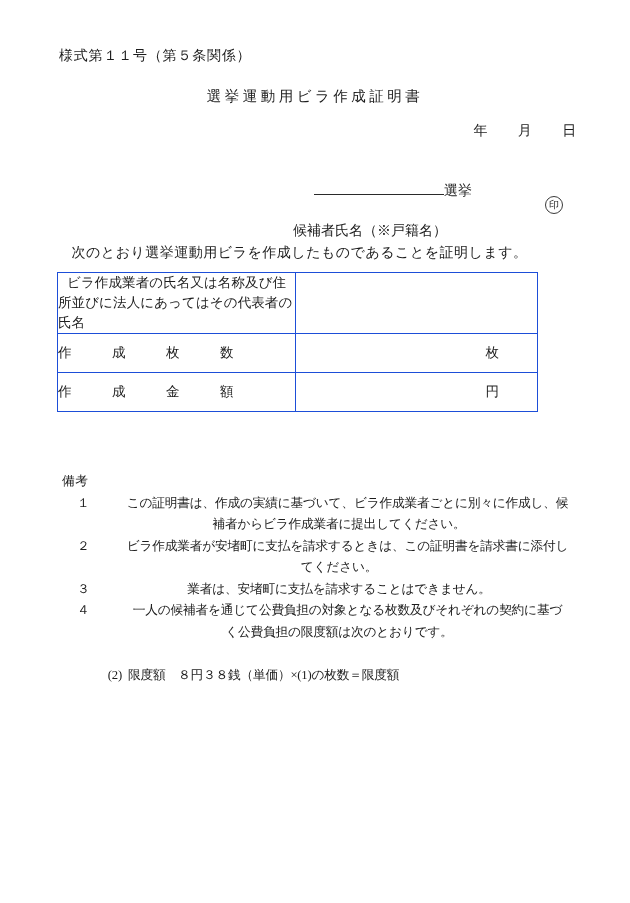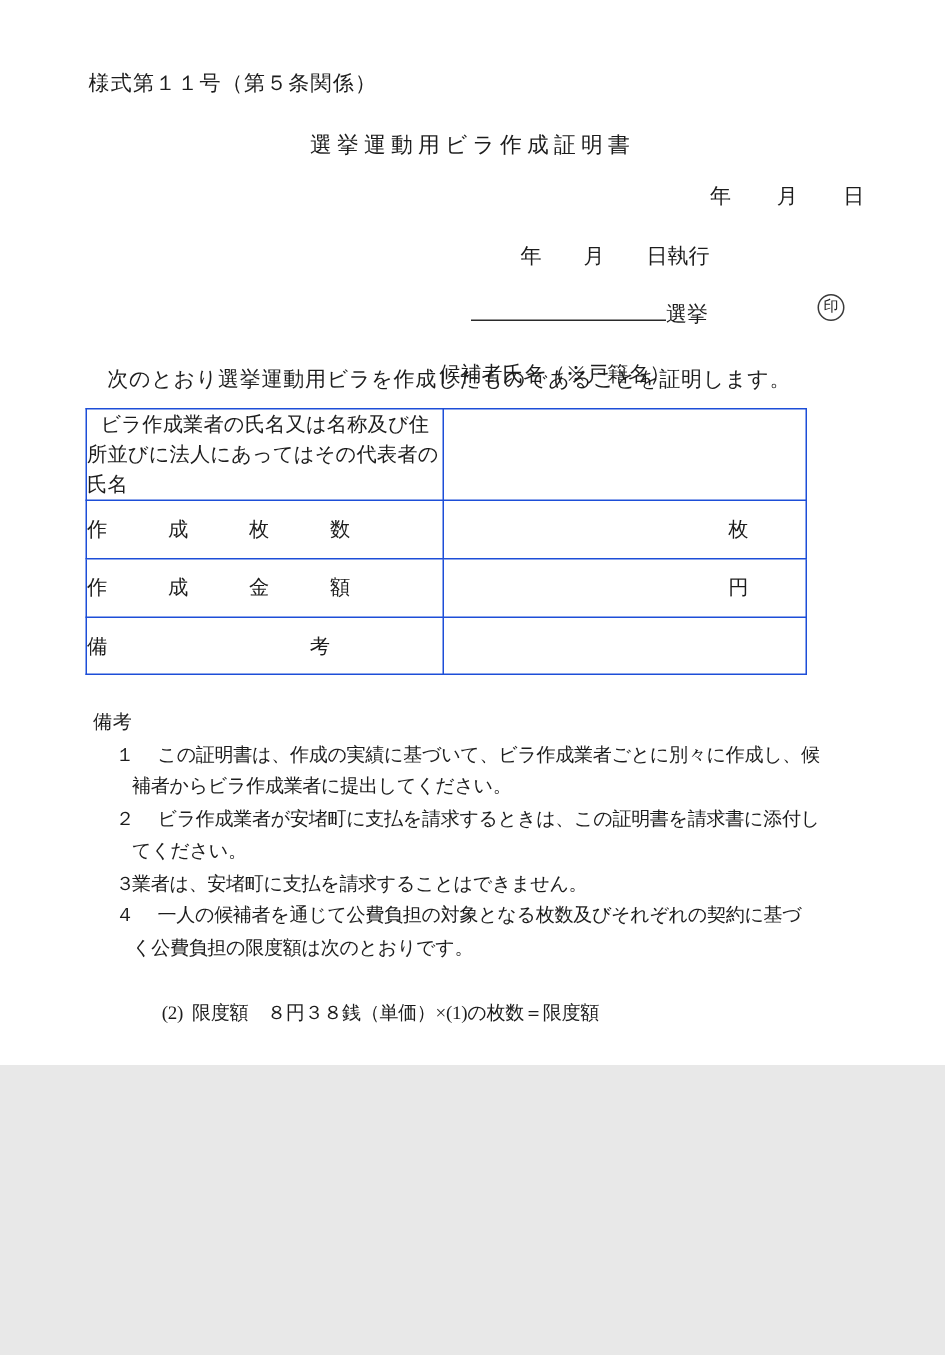--- a/index.html
+++ b/index.html
@@ -1,19 +1,19 @@
 <!DOCTYPE html>
 <html><head>
 <meta charset="utf-8">
 <style>
   html,body { margin:0; padding:0; background:#e8e8e8; }
   .page {
     position: relative;
     width: 630px;
-    height: 710px;
+    height: 903px;
     margin: 0 auto;
     background: #ffffff;
     font-family: "Liberation Serif", "DejaVu Serif", serif;
     color: #1c1c1c;
     overflow: hidden;
   }
   .form-number {
     position: absolute;
     left: 59px; top: 47px;
     font-size: 14px;
@@ -95,38 +95,37 @@
   .notes {
     position: absolute;
     left: 0; top: 471px;
     width: 630px;
     font-size: 12.7px;
     line-height: 21.5px;
   }
   .notes-heading { margin-left: 62px; letter-spacing: 0.5px; }
   .note-item { position: relative; margin-left: 88px; margin-right: 40px; }
   .note-num { position: absolute; left: -11px; top: 0; }
-  .nl { white-space: pre; letter-spacing: -0.2px; }
+  .nl { white-space: pre; letter-spacing: -0.2px; text-align: center; }
   .nl.first { text-indent: 17px; }
   .sub-item { margin-left: 90px; white-space: pre; letter-spacing: -0.2px; }
   .sub-text { margin-left: 6px; }
 </style>
 </head>
 <body>
 
 <div class="page">
 
   <div class="form-number">様式第１１号（第５条関係）</div>
 
   <div class="doc-title">選挙運動用ビラ作成証明書</div>
 
   <div class="date-line">年　　月　　日</div>
 
   <div class="exec-block">
-    <div class="exec-date">年　　月　　日執行</div>
     <div class="election-line">
       <span class="election-underline"></span><span>選挙</span>
     </div>
     <div class="candidate-line">候補者氏名（※戸籍名）</div>
   </div>
 
   <div class="seal">印</div>
 
   <div class="intro">　次のとおり選挙運動用ビラを作成したものであることを証明します。</div>
 
@@ -144,24 +143,20 @@
       </td>
       <td></td>
     </tr>
     <tr class="r2">
       <td class="spread-label">作　　　成　　　枚　　　数</td>
       <td class="value-cell"><span class="unit-txt">枚</span></td>
     </tr>
     <tr class="r3">
       <td class="spread-label">作　　　成　　　金　　　額</td>
       <td class="value-cell"><span class="unit-txt">円</span></td>
-    </tr>
-    <tr class="r4">
-      <td class="spread-label">備　　　　　　　　　　考</td>
-      <td></td>
     </tr>
   </tbody>
     </table>
 
   <div class="notes">
     <div class="notes-heading">備考</div>
 
     <div class="note-item">
       <span class="note-num">１</span>
       <div class="nl first">この証明書は、作成の実績に基づいて、ビラ作成業者ごとに別々に作成し、候</div>

